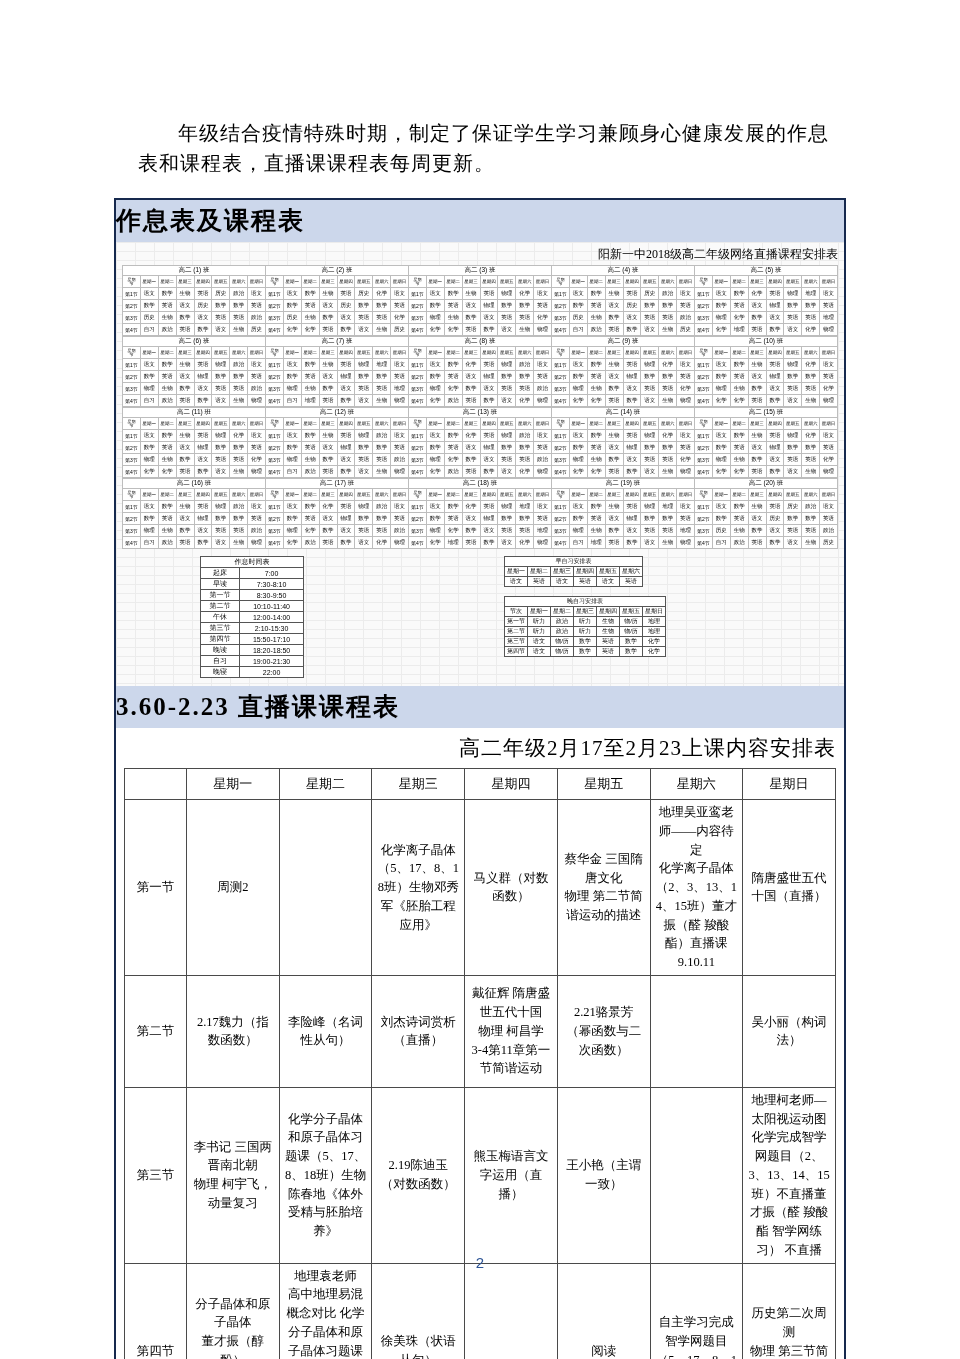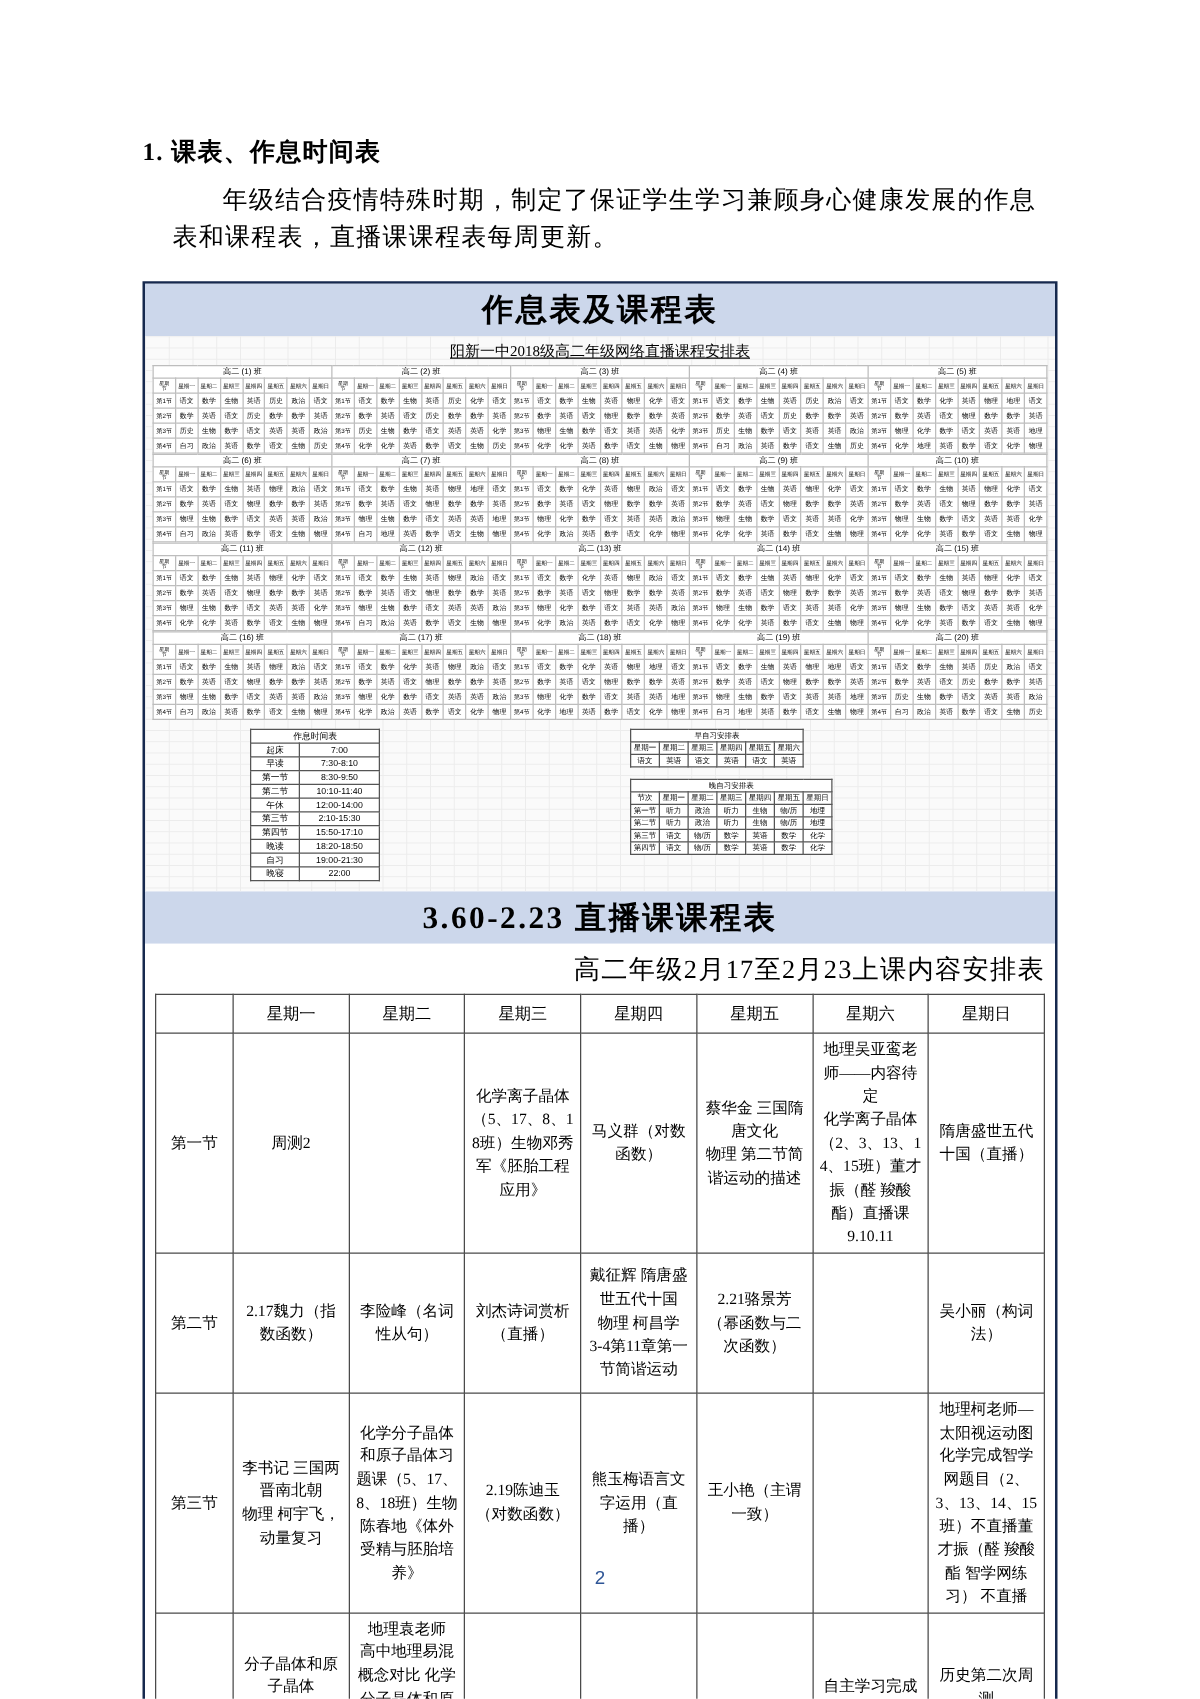--- a/index.html
+++ b/index.html
@@ -5,28 +5,28 @@
   html,body{margin:0;padding:0;}
   body{
     width:960px;height:1359px;background:#ffffff;position:relative;
     font-family:"Liberation Serif","DejaVu Serif",serif;color:#000;
     overflow:hidden;
   }
   .content{position:absolute;left:114px;top:108px;width:732px;}
   .h1{font-size:20px;font-weight:bold;letter-spacing:1px;}
   .para{font-size:20px;line-height:30px;text-indent:2em;margin-top:10px;letter-spacing:1px;margin-left:24px;}
   .outer-box{margin-top:20px;border:2px solid #16294e;background:#fff;}
-  .banner{background:#ccd7eb;text-align:center;font-size:25px;font-weight:bold;
+  .banner{background:#ccd7eb;text-align:left;font-size:25px;font-weight:bold;
           padding:4px 0 5px;letter-spacing:2px;}
   
   .sheet{background:#fafafa;padding:3px 6px 6px;position:relative;
          background-image:linear-gradient(#ececec 1px,transparent 1px),
                           linear-gradient(90deg,#ececec 1px,transparent 1px);
          background-size:19px 9px;}
-  .sheet-title{text-align:center;font-size:12px;padding:1px 0 2px;background:transparent;text-decoration:underline;}
+  .sheet-title{text-align:right;font-size:12px;padding:1px 0 2px;background:transparent;}
   table.band{border-collapse:collapse;table-layout:fixed;width:100%;background:#fff;}
   table.band td{border:1px solid #bdbdbd;padding:0;text-align:center;overflow:hidden;
                 white-space:nowrap;font-size:5.5px;height:11px;background:#fff;
                 font-family:"Liberation Sans","DejaVu Sans",sans-serif;}
   table.band td.lbl{font-size:6.5px;height:9px;}
   table.band td.day{font-size:4.5px;}
   table.band td.corner{font-size:4px;white-space:pre-line;line-height:1;}
   table.band td.per{font-size:5px;}
   .sheet-bottom{display:flex;align-items:flex-start;margin-top:7px;padding-bottom:2px;}
   table.mini{border-collapse:collapse;background:#fff;
@@ -46,21 +46,20 @@
                 font-size:12.5px;line-height:1.5;padding:3px 4px;white-space:pre-line;
                 word-break:break-all;}
   table.live tr.hd td{height:24px;font-size:13px;white-space:nowrap;}
   .page-num{position:absolute;left:0;right:0;bottom:88px;text-align:center;
             color:#2e5596;font-size:15px;font-family:"Liberation Sans","DejaVu Sans",sans-serif;}
 </style>
 </head>
 <body>
 
 <div class="content">
-  <div class="h1">1. 课表、作息时间表</div>
   <div class="para">年级结合疫情特殊时期，制定了保证学生学习兼顾身心健康发展的作息表和课程表，直播课课程表每周更新。</div>
 
   <div class="outer-box" style="border-color: rgb(22, 41, 78);">
     <div class="banner" style="background: rgb(204, 215, 235);">作息表及课程表</div>
 
     <div class="sheet">
       <div class="sheet-title">阳新一中2018级高二年级网络直播课程安排表</div>
       <div id="sheet-bands">
           <table class="band">
             <tbody>

